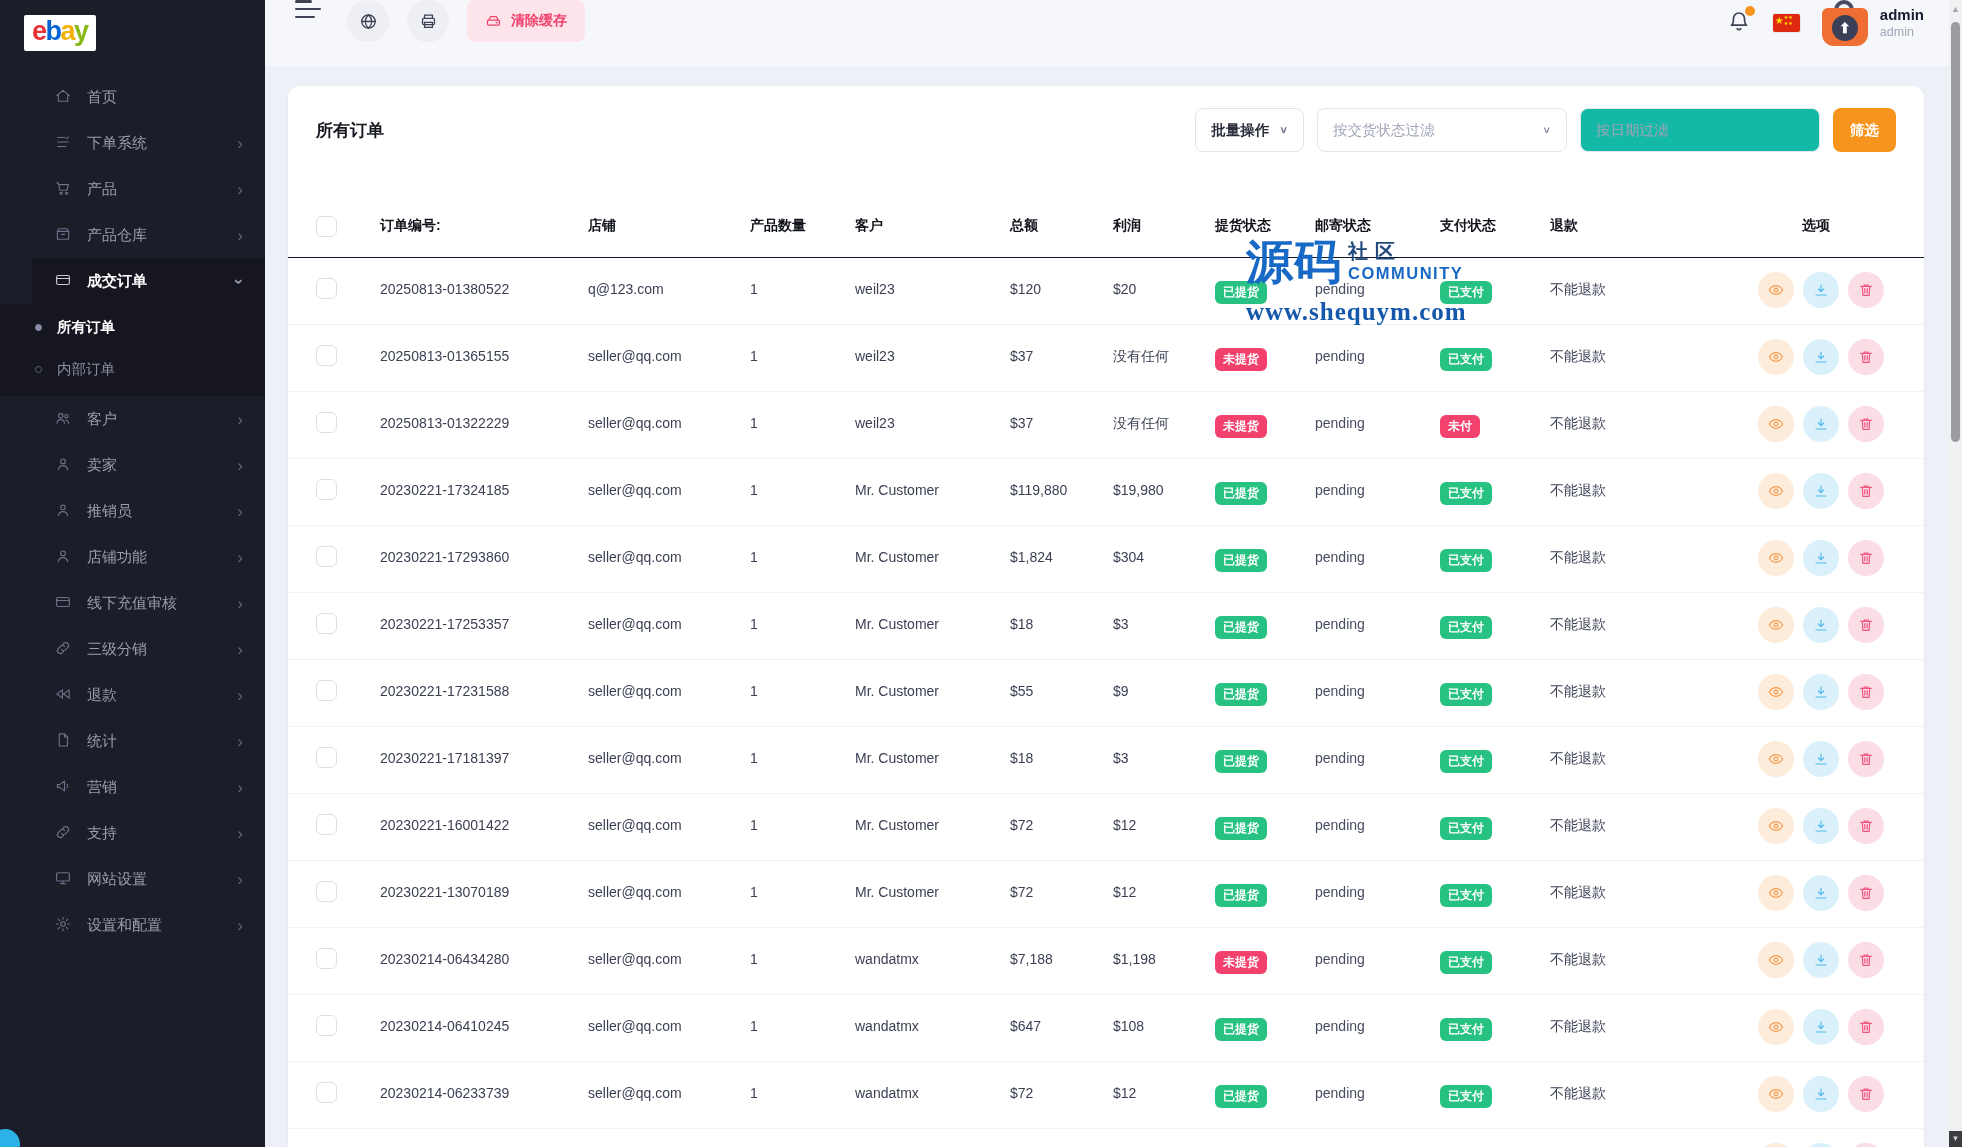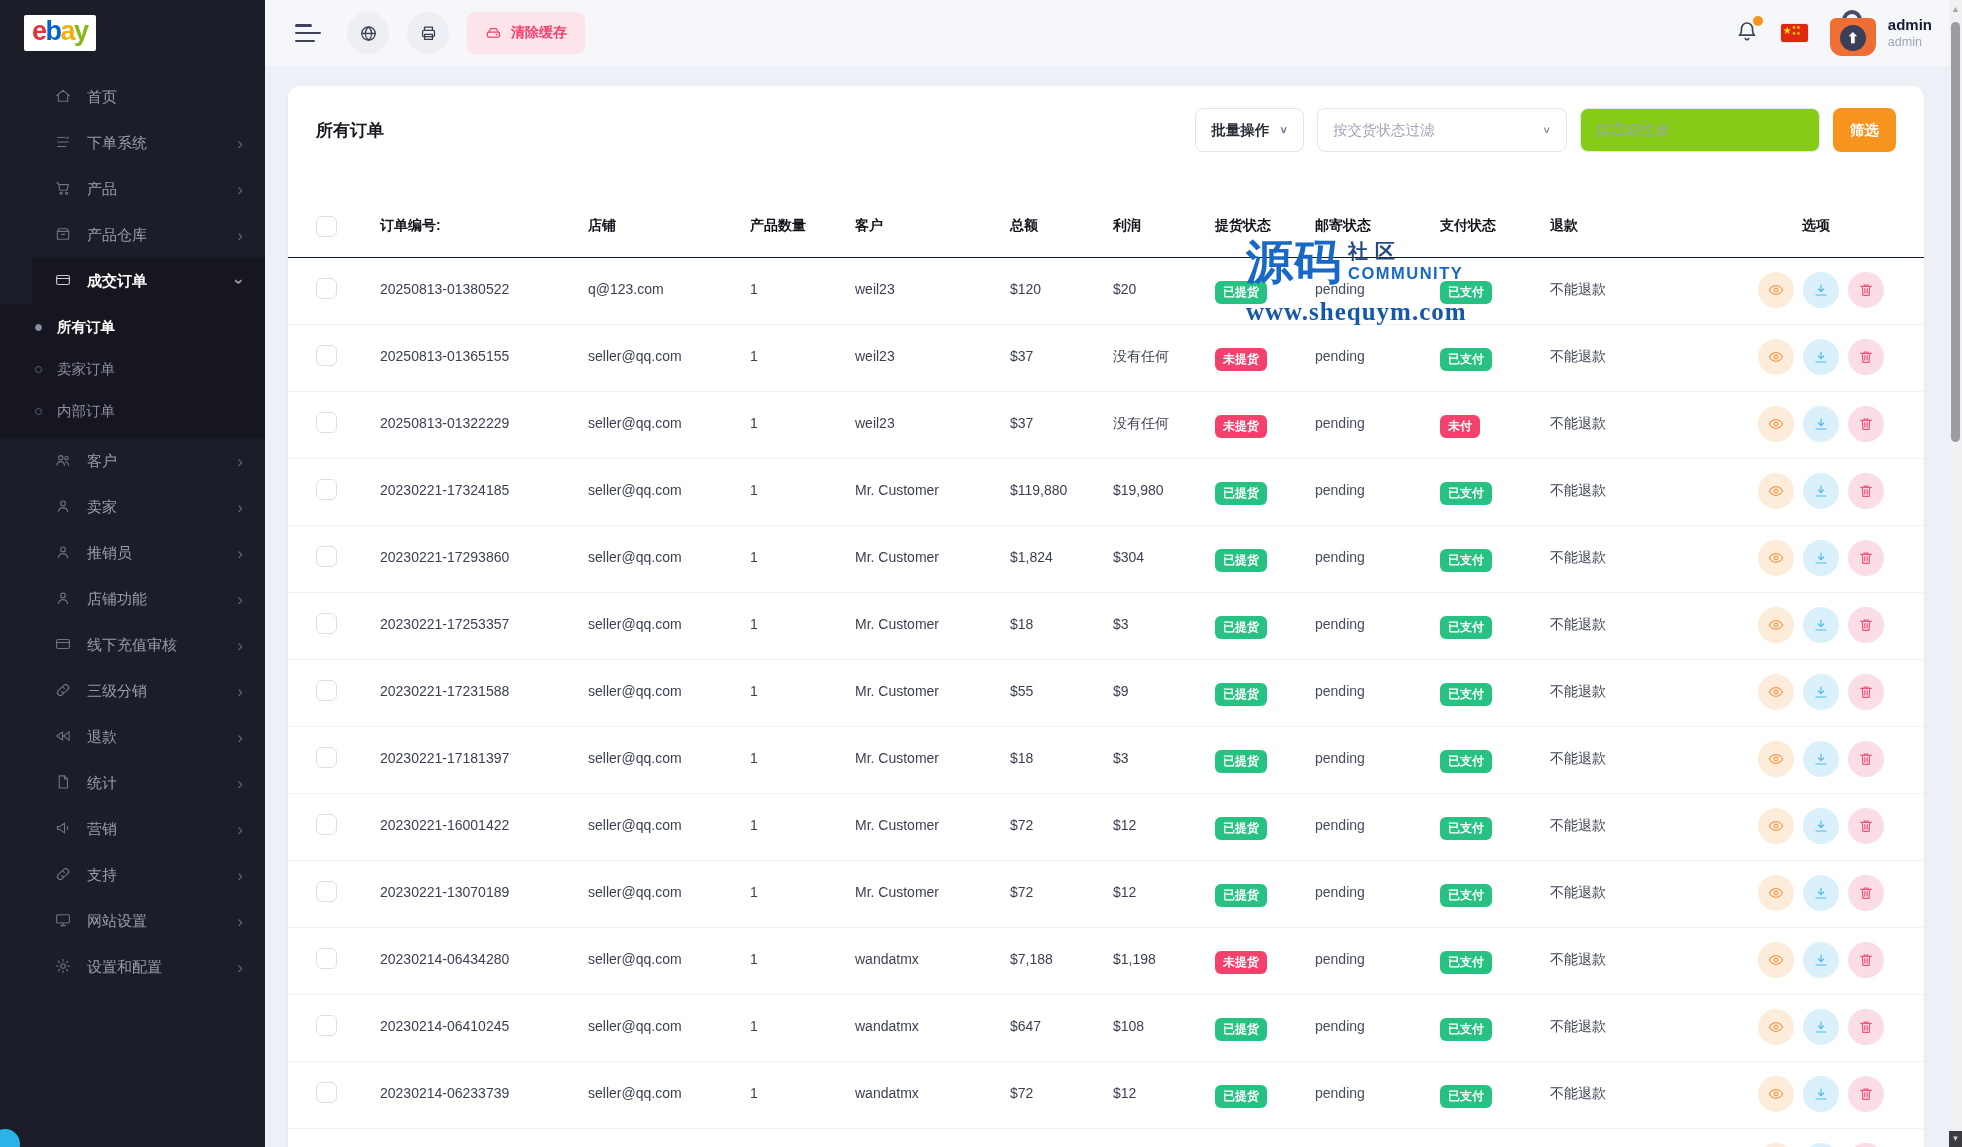--- a/index.html
+++ b/index.html
@@ -24,21 +24,21 @@
   .side-item.active { background:#15161f; color:#fff; font-weight:bold; }
   .side-item.active .s-ico { color:#c9cad6; }
   .sub-list { background:#15161f; padding:2px 0 6px; }
   .sub-item { display:flex; align-items:center; height:42px; padding:0 22px 0 30px; color:#8c8da0; font-size:14.5px; cursor:pointer; }
   .sub-item .dot { width:7px; height:7px; border:1.5px solid #5d6075; border-radius:50%; margin:0 15px 0 5px; flex:none; }
   .sub-item.active { color:#fff; font-weight:bold; }
   .sub-item.active .dot { background:#8a8da6; border-color:#8a8da6; }
   .corner-dot { position:absolute; left:-10px; bottom:-12px; width:30px; height:30px; border-radius:50%; background:#2bb3e8; }
 
   
-  .topbar { position:absolute; left:265px; top:0; right:0; height:66px; background:#f6f7fb; display:flex; align-items:center; padding:0 30px 0 30px; z-index:4; }
+  .topbar { position:absolute; left:265px; top:0; right:8px; height:66px; background:#f6f7fb; display:flex; align-items:flex-start; padding:0 30px 0 30px; z-index:4; }
   .hamburger { width:26px; height:18px; display:flex; flex-direction:column; justify-content:space-between; cursor:pointer; margin-right:26px; }
   .hamburger i { display:block; height:2.5px; background:#3f4254; border-radius:2px; }
   .hamburger i:nth-child(1){width:17px;} .hamburger i:nth-child(2){width:26px;} .hamburger i:nth-child(3){width:20px;}
   .circle-btn { width:42px; height:42px; border-radius:50%; background:#edeff5; display:inline-flex; align-items:center; justify-content:center; margin-right:18px; cursor:pointer; color:#3a3f52; }
   .circle-btn svg { width:19px; height:19px; stroke:currentColor; fill:none; stroke-width:1.6; stroke-linecap:round; stroke-linejoin:round; }
   .clear-cache { display:inline-flex; align-items:center; gap:9px; height:42px; padding:0 18px; background:#fce4ea; color:#f1416c; border:none; border-radius:8px; font-size:14px; font-weight:bold; cursor:pointer; font-family:"Liberation Sans",sans-serif; }
   .clear-cache svg { width:17px; height:17px; stroke:#f1416c; fill:none; stroke-width:1.7; stroke-linecap:round; stroke-linejoin:round; }
   .topbar-right { margin-left:auto; display:flex; align-items:center; gap:22px; }
   .bell-wrap { position:relative; cursor:pointer; color:#3f4254; }
   .bell-wrap svg { width:24px; height:24px; stroke:currentColor; fill:none; stroke-width:1.7; stroke-linecap:round; stroke-linejoin:round; }
@@ -56,21 +56,21 @@
   .user-role { font-size:12.5px; color:#a1a5b7; }
 
   
   .card { position:absolute; left:288px; top:86px; width:1636px; height:1400px; background:#fff; border-radius:12px; box-shadow:0 2px 5px rgba(40,50,90,.04); z-index:2; }
   .card-toolbar { display:flex; align-items:center; justify-content:space-between; padding:22px 28px 18px; }
   .page-title { font-size:17px; font-weight:bold; color:#15171f; }
   .filters { display:flex; align-items:center; gap:13px; }
   .bulk-btn { display:inline-flex; align-items:center; gap:10px; height:44px; padding:0 15px; border:1px solid #e1e4ee; border-radius:8px; background:#fff; font-size:14.5px; font-weight:bold; color:#2b2f3a; cursor:pointer; font-family:"Liberation Sans",sans-serif; }
   .caret { font-size:12px; color:#7e8299; transform:scaleY(.8); }
   .fake-select { display:inline-flex; align-items:center; justify-content:space-between; width:250px; height:44px; padding:0 15px; border:1px solid #e4e6ef; border-radius:8px; background:#fff; font-size:14.5px; color:#a1a5b7; cursor:pointer; }
-  .f-input { height:44px; border:1px solid #e4e6ef; border-radius:8px; background:#84cc16; padding:0 15px; font-size:14.5px; color:#3f4254; outline:none; font-family:"Liberation Sans",sans-serif; }
+  .f-input { height:44px; border:1px solid #e4e6ef; border-radius:8px; background:#14b8a6; padding:0 15px; font-size:14.5px; color:#3f4254; outline:none; font-family:"Liberation Sans",sans-serif; }
   .f-input::placeholder { color:#a1a5b7; }
   .f-date { width:240px; }
   .f-order { width:242px; margin-left:40px; }
   .filter-btn { height:44px; padding:0 17px; background:#f7941d; color:#fff; border:none; border-radius:8px; font-size:14.5px; font-weight:bold; cursor:pointer; font-family:"Liberation Sans",sans-serif; }
 
   
   table.orders { width:100%; border-collapse:collapse; table-layout:fixed; margin-top:26px; }
   .orders th { text-align:left; font-size:14px; font-weight:bold; color:#12141c; padding:18px 4px 20px 0; border-bottom:1px solid #0f172a; }
   .orders th:first-child, .orders td:first-child { padding-left:28px; }
   .orders th:last-child, .orders td:last-child { text-align:center; padding-right:12px; }
@@ -160,24 +160,20 @@
               <path d="M3.5 10h17"></path>
             </svg>
           </span>
           <span>成交订单</span>
           <span class="chev down">›</span>
         </div>
         <div class="sub-list">
           <div class="sub-item active">
             <span class="dot"></span>
             <span>所有订单</span>
-          </div>
-          <div class="sub-item">
-            <span class="dot"></span>
-            <span>卖家订单</span>
           </div>
           <div class="sub-item">
             <span class="dot"></span>
             <span>内部订单</span>
           </div>
         </div>
         <div class="side-item">
           <span class="s-ico">
             <svg viewBox="0 0 24 24">
               <circle cx="9" cy="9" r="2.9"></circle>

